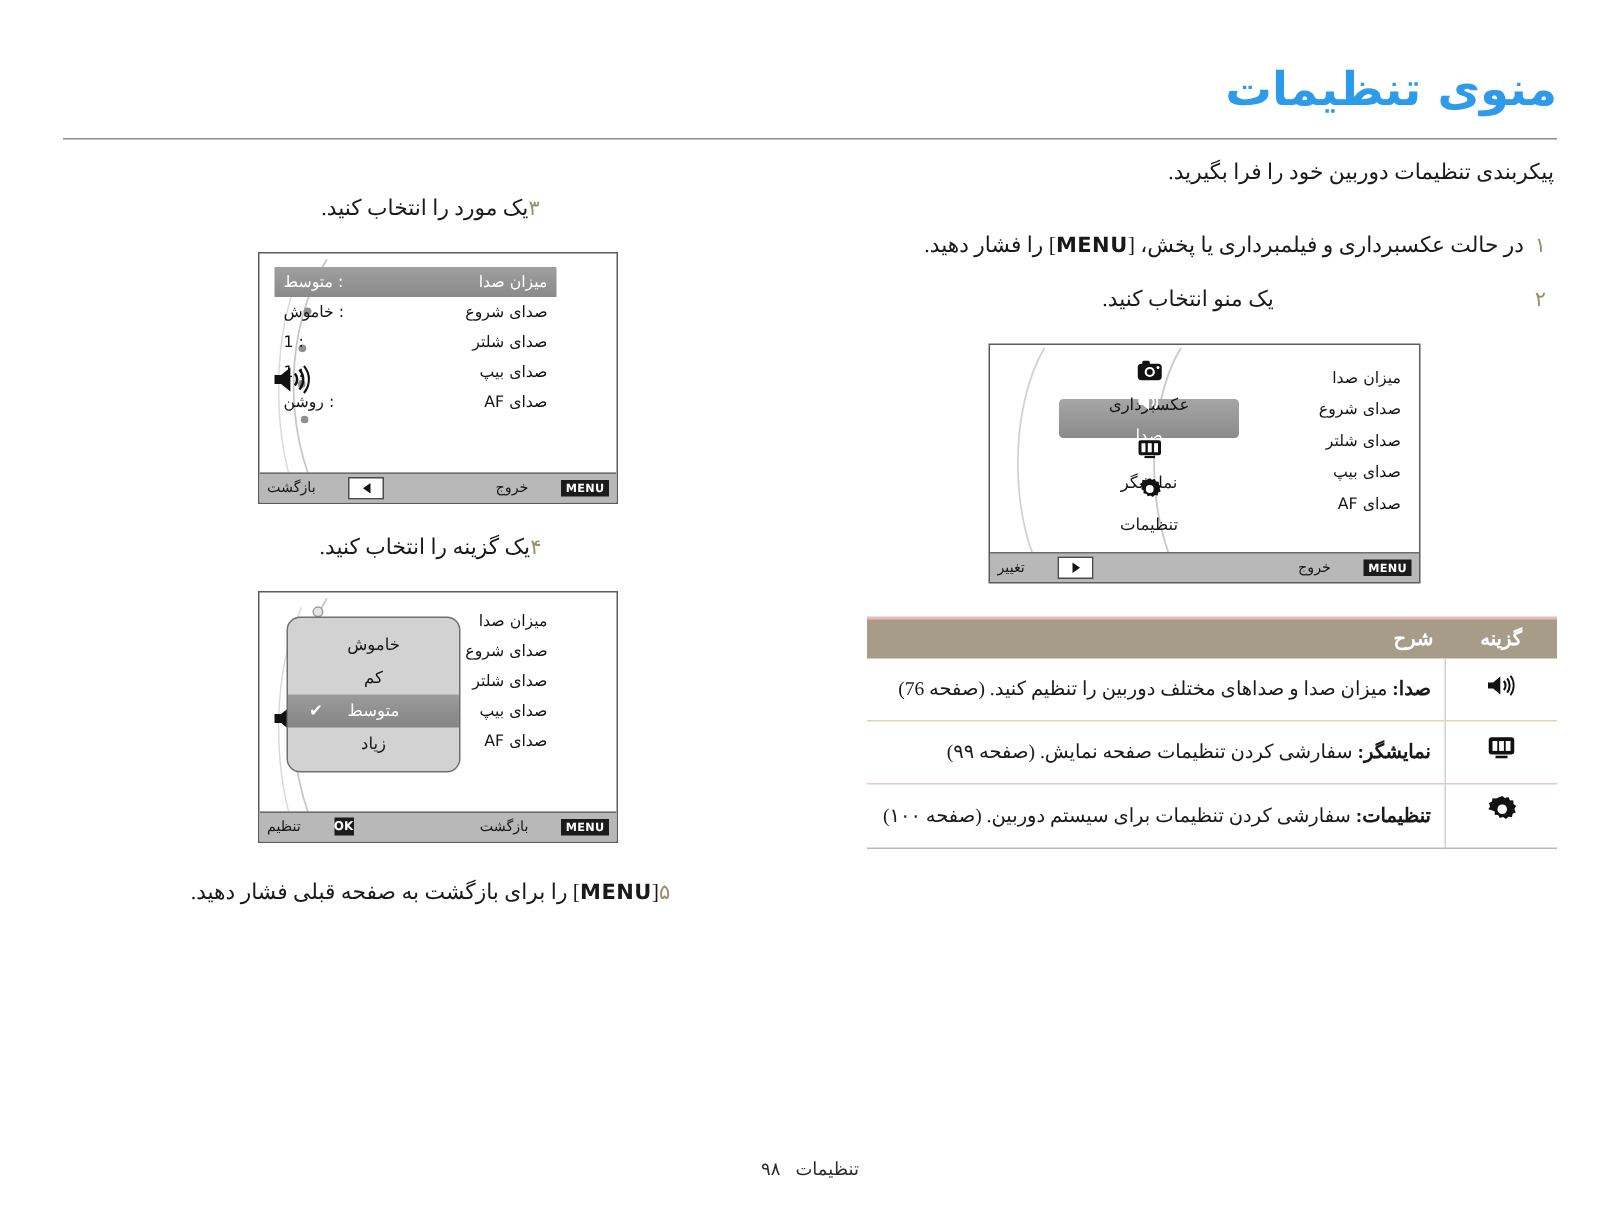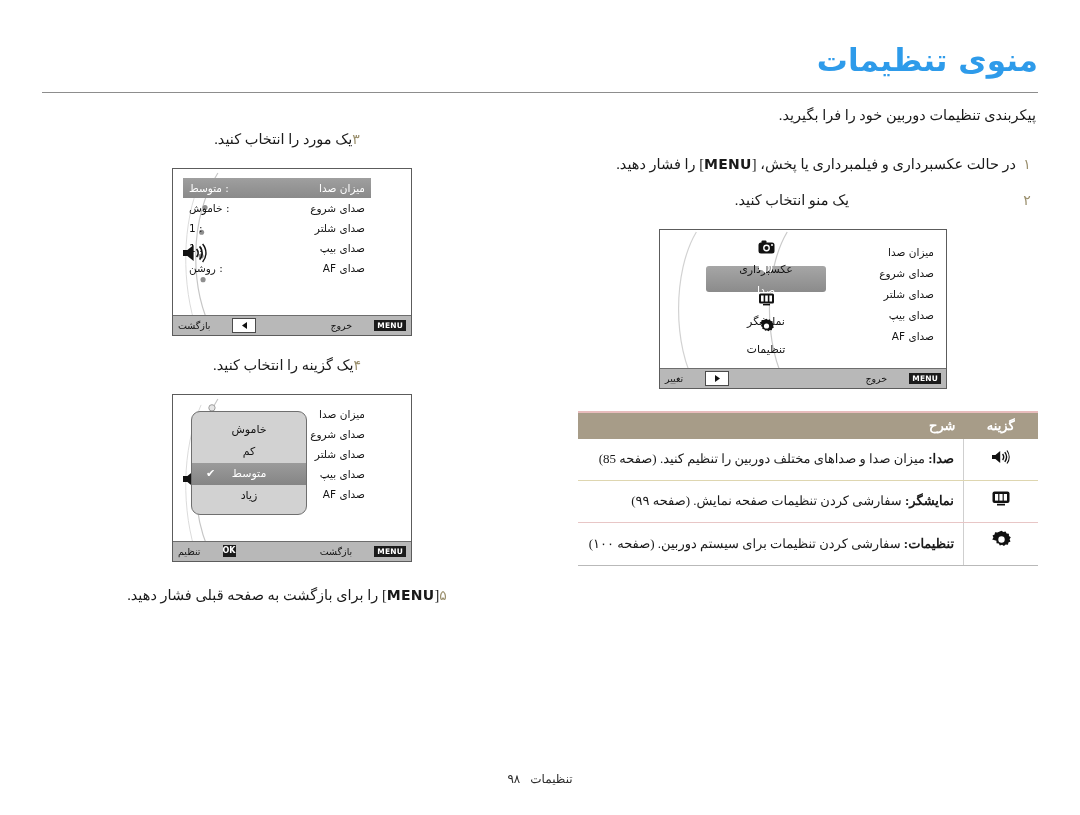--- a/index.html
+++ b/index.html
@@ -453,21 +453,21 @@
       <tbody>
         <tr class="r1">
           <td class="icon-c">
             <svg width="20" height="16" viewBox="0 0 20 16">
                 <path d="M1 6 h3.4 L9.2 2 v12 L4.4 10 H1 z" fill="#111"></path>
                 <path d="M11.6 5 a5 5 0 0 1 0 6" stroke="#111" stroke-width="1.4" fill="none"></path>
                 <path d="M13.8 3.2 a8 8 0 0 1 0 9.6" stroke="#111" stroke-width="1.4" fill="none"></path>
                 <path d="M16 1.5 a11 11 0 0 1 0 13" stroke="#111" stroke-width="1.2" fill="none"></path>
               </svg>
           </td>
-          <td class="desc-c"><span class="opt-name">صدا:</span><span> میزان صدا و صداهای مختلف دوربین را تنظیم کنید. (صفحه 85)</span></td>
+          <td class="desc-c"><span class="opt-name">صدا:</span><span> میزان صدا و صداهای مختلف دوربین را تنظیم کنید. (صفحه 76)</span></td>
         </tr>
         <tr class="r2">
           <td class="icon-c">
             <svg width="20" height="17" viewBox="0 0 20 17">
                 <rect x="1.5" y="1.5" width="17" height="11.5" rx="2" fill="#111"></rect>
                 <rect x="4" y="4" width="3.2" height="6.6" fill="#fff"></rect>
                 <rect x="8.4" y="4" width="3.2" height="6.6" fill="#fff"></rect>
                 <rect x="12.8" y="4" width="3.2" height="6.6" fill="#fff"></rect>
                 <rect x="6" y="13.8" width="8" height="1.7" fill="#111"></rect>
               </svg>

